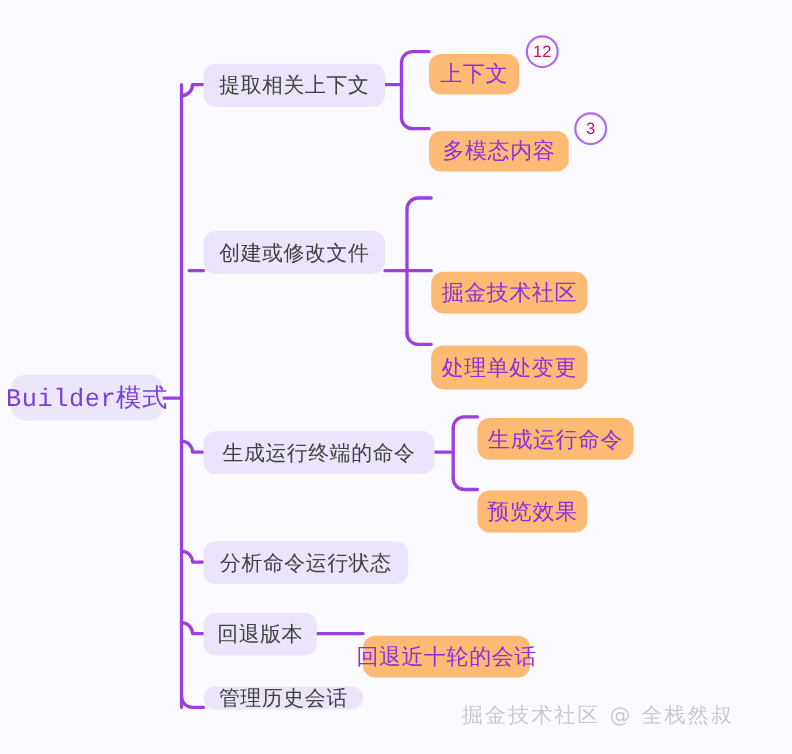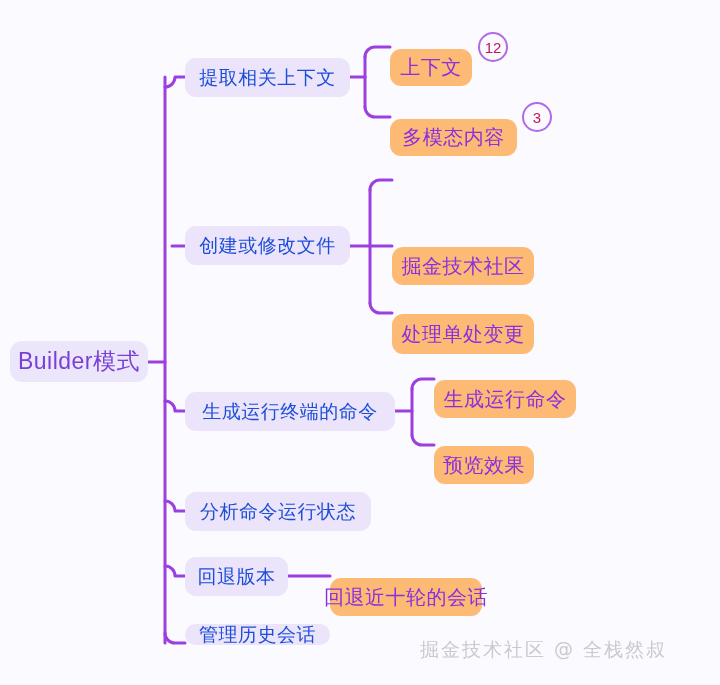--- a/index.html
+++ b/index.html
@@ -39,24 +39,25 @@
     border-radius: 11px;
     color: #8a2be2;
     white-space: nowrap;
     letter-spacing: 0.5px;
   }
   .node.root {
     background: #ece6fa;
     color: #7a3fd6;
     font-size: 23px;
     border-radius: 12px;
+    font-family: Liberation Mono, monospace;
   }
   .node.lvl1 {
     font-size: 19px;
-    color: #1d4ed8;
+    color: #404040;
     background: #ebe4fa;
   }
   .node.lvl2 {
     font-size: 20px;
     color: #8b30dd;
     background: #fdba74;
     margin-top: 20px;
   }
   .badge {
     position: absolute;
@@ -137,21 +138,21 @@
     <span>12</span>
   </div>
 
   <div class="node lvl2" style="left:390px; top:99px; width:127px; height:37px;">
     <span>多模态内容</span>
   </div>
   <div class="badge" style="left:522px; top:102px;">
     <span>3</span>
   </div>
 
-  <div class="node lvl1" style="left:185px; top:226px; width:165px; height:39px;align-items:center;">
+  <div class="node lvl1" style="left:185px; top:210px; width:165px; height:39px;align-items:center;">
     <span>创建或修改文件</span>
   </div>
 
   <div class="node lvl2" style="left:392px; top:227px; width:142px; height:38px;">
     <span>掘金技术社区</span>
   </div>
   <div class="node lvl2" style="left:392px; top:294px; width:142px; height:40px;">
     <span>处理单处变更</span>
   </div>
 

